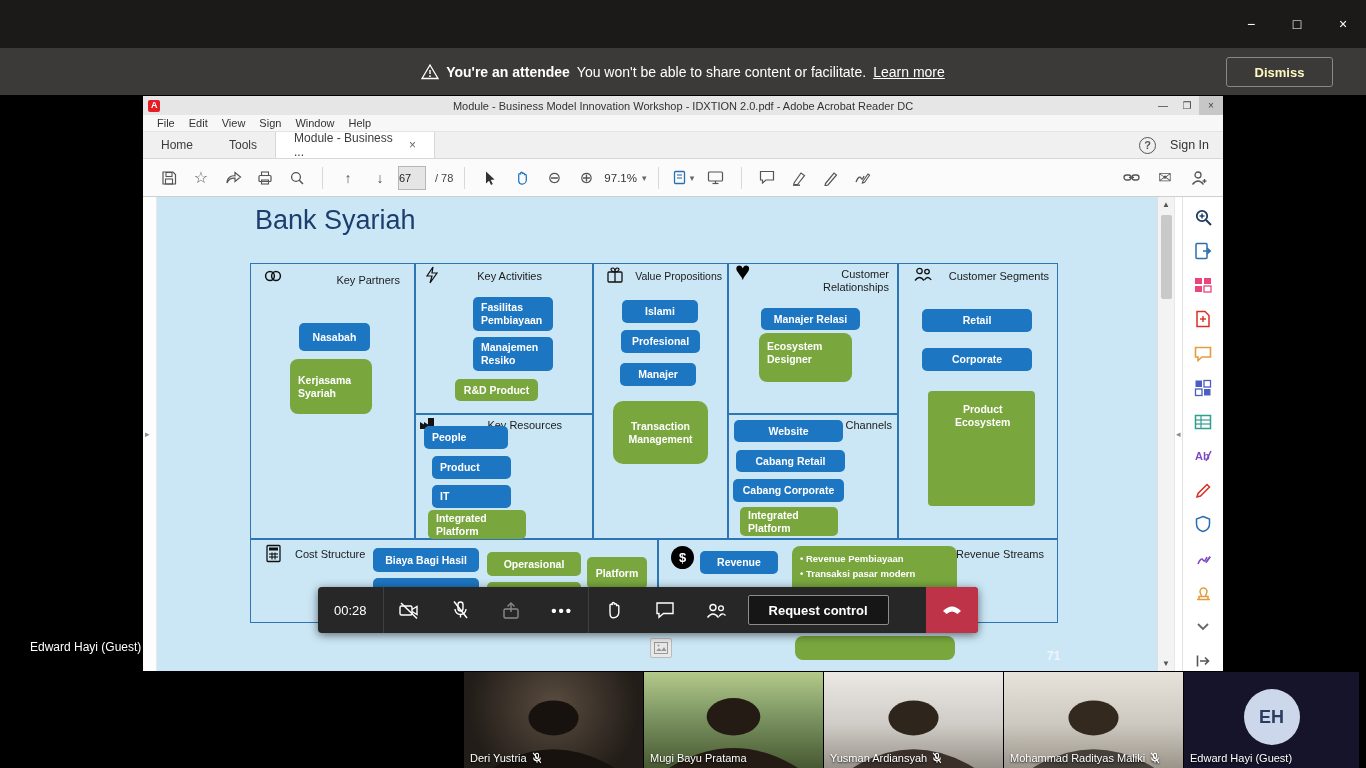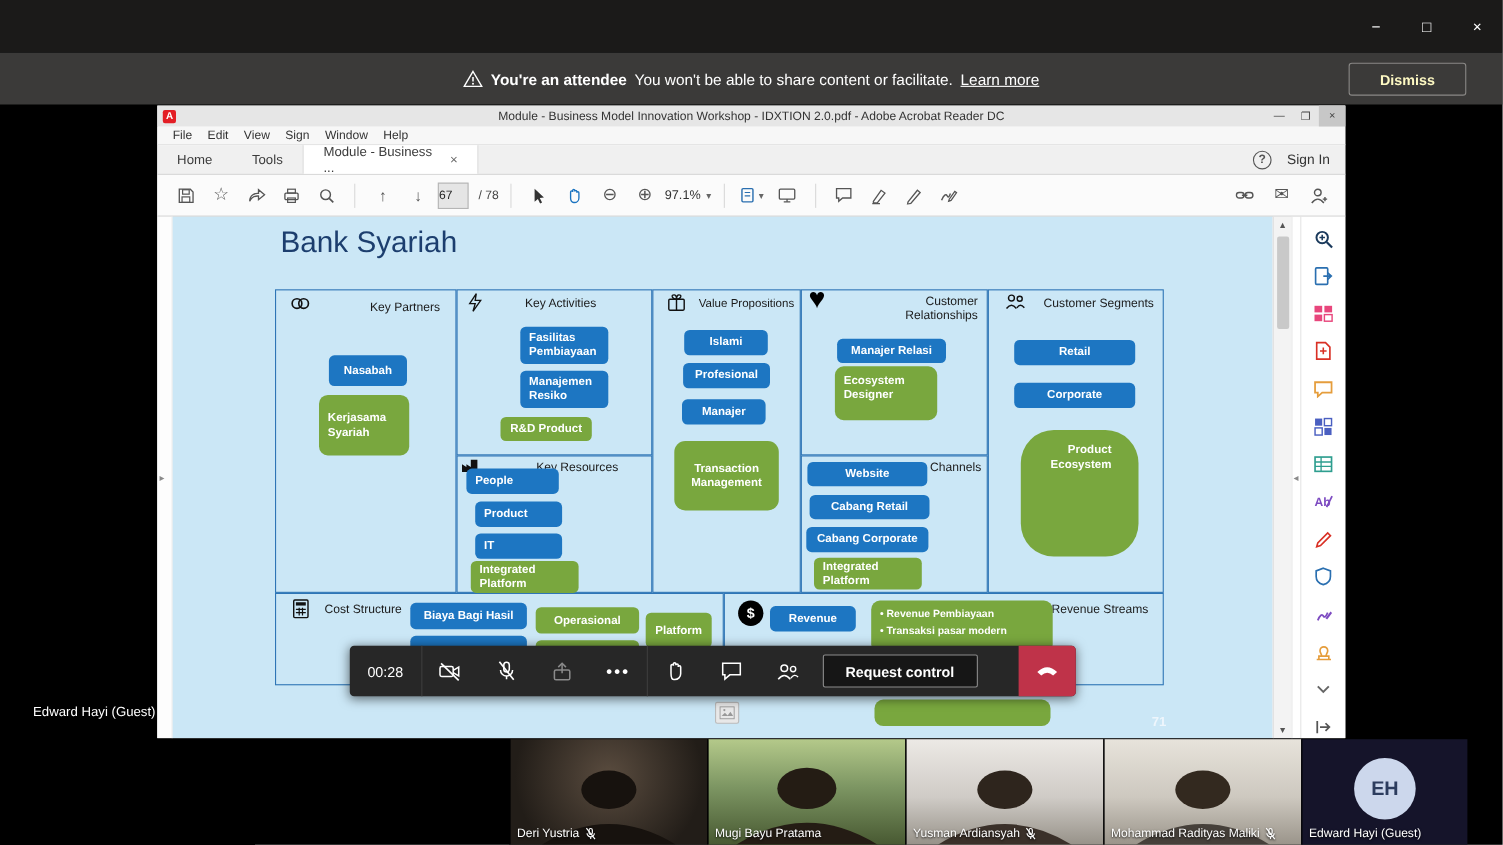--- a/index.html
+++ b/index.html
@@ -62,21 +62,21 @@
   
   .bmc-title{position:absolute;left:98px;top:8px;font-size:27px;font-weight:normal;color:#1c3e6e;}
   .bmc-grid{position:absolute;left:93px;top:66px;width:808px;height:360px;}
   .bmc-sec{position:absolute;border:1px solid #2e75b6;}
   .sec-label{position:absolute;font-size:11px;color:#1b1b1b;white-space:nowrap;}
   .sec-icon{position:absolute;}
   .chip{position:absolute;color:#fff;font-weight:bold;font-size:10.5px;display:flex;align-items:center;justify-content:center;text-align:center;line-height:1.2;border-radius:5px;padding:2px 4px;overflow:hidden;}
   .chip.blue{background:#1d76c2;}
   .chip.green{background:#79a73e;}
   .chip.left{justify-content:flex-start;text-align:left;padding-left:8px;}
-  .chip.big{border-radius:30px;align-items:flex-start;justify-content:flex-start;text-align:right;padding:12px 27px;}
+  .chip.big{border-radius:4px;align-items:flex-start;justify-content:flex-start;text-align:center;padding:12px 27px;}
   .chip.bullets{font-weight:bold;font-size:9.5px;flex-direction:column;align-items:flex-start;justify-content:flex-start;text-align:left;padding:6px 8px;line-height:1.55;border-radius:8px;}
   .pg-num{position:absolute;left:890px;top:452px;color:#eef6fc;font-size:12px;font-weight:bold;}
   .img-ph{position:absolute;left:493px;top:441px;width:22px;height:20px;background:#e8e8e8;border:1px solid #bbb;border-radius:2px;display:flex;align-items:center;justify-content:center;}
   .below-green{position:absolute;left:638px;top:439px;width:160px;height:24px;background:#79a73e;border-radius:8px;}
 
   
   .call-bar{position:absolute;left:318px;top:587px;width:660px;height:46px;background:#272727;border-radius:4px;display:flex;align-items:center;z-index:50;box-shadow:0 2px 10px rgba(0,0,0,.55);}
   .cb-timer{color:#fff;font-size:13px;padding:0 16px;white-space:nowrap;}
   .cb-sep{width:1px;height:46px;background:#3e3e3e;}
   .cb-btn{width:51px;height:46px;display:flex;align-items:center;justify-content:center;cursor:pointer;}
@@ -85,21 +85,21 @@
   .hangup{width:52px;height:46px;margin-left:auto;background:#bf3349;border-radius:0 4px 4px 0;display:flex;align-items:center;justify-content:center;cursor:pointer;}
 
   
   .filmstrip{position:absolute;left:463px;top:672px;height:96px;display:flex;z-index:60;}
   .tile{width:180px;height:96px;position:relative;overflow:hidden;border-left:1px solid #000;cursor:pointer;}
   .tile svg.sil{position:absolute;left:0;bottom:0;width:100%;height:78%;}
   .tile-deri{background:radial-gradient(circle at 50% 35%,#5a4c3f,#221d18 78%);}
   .tile-mugi{background:linear-gradient(180deg,#b4c98a 0%,#7d9663 45%,#485932 100%);}
   .tile-yusman{background:linear-gradient(180deg,#ece9e5 0%,#cfcbc6 55%,#979289 100%);}
   .tile-moh{background:linear-gradient(180deg,#e7e3db 0%,#cdc8bf 55%,#9a948a 100%);}
-  .tile-edward{width:151px;background:#15142a;display:flex;align-items:center;justify-content:center;}
+  .tile-edward{width:176px;background:#15142a;display:flex;align-items:center;justify-content:center;}
   .avatar{width:56px;height:56px;border-radius:50%;background:#ccd7ec;display:flex;align-items:center;justify-content:center;color:#2c3c5e;font-size:18px;font-weight:bold;margin-top:-6px;}
   .nameplate{position:absolute;left:6px;bottom:4px;display:flex;align-items:center;gap:4px;color:#fff;font-size:11px;text-shadow:0 1px 2px rgba(0,0,0,.9);z-index:2;white-space:nowrap;}
   .nameplate svg{filter:drop-shadow(0 1px 1px rgba(0,0,0,.8));}
 </style>
 </head>
 <body>
 
 <div class="screen" style="position:relative;width:1366px;height:768px;">
 
   <div class="os-bar">

